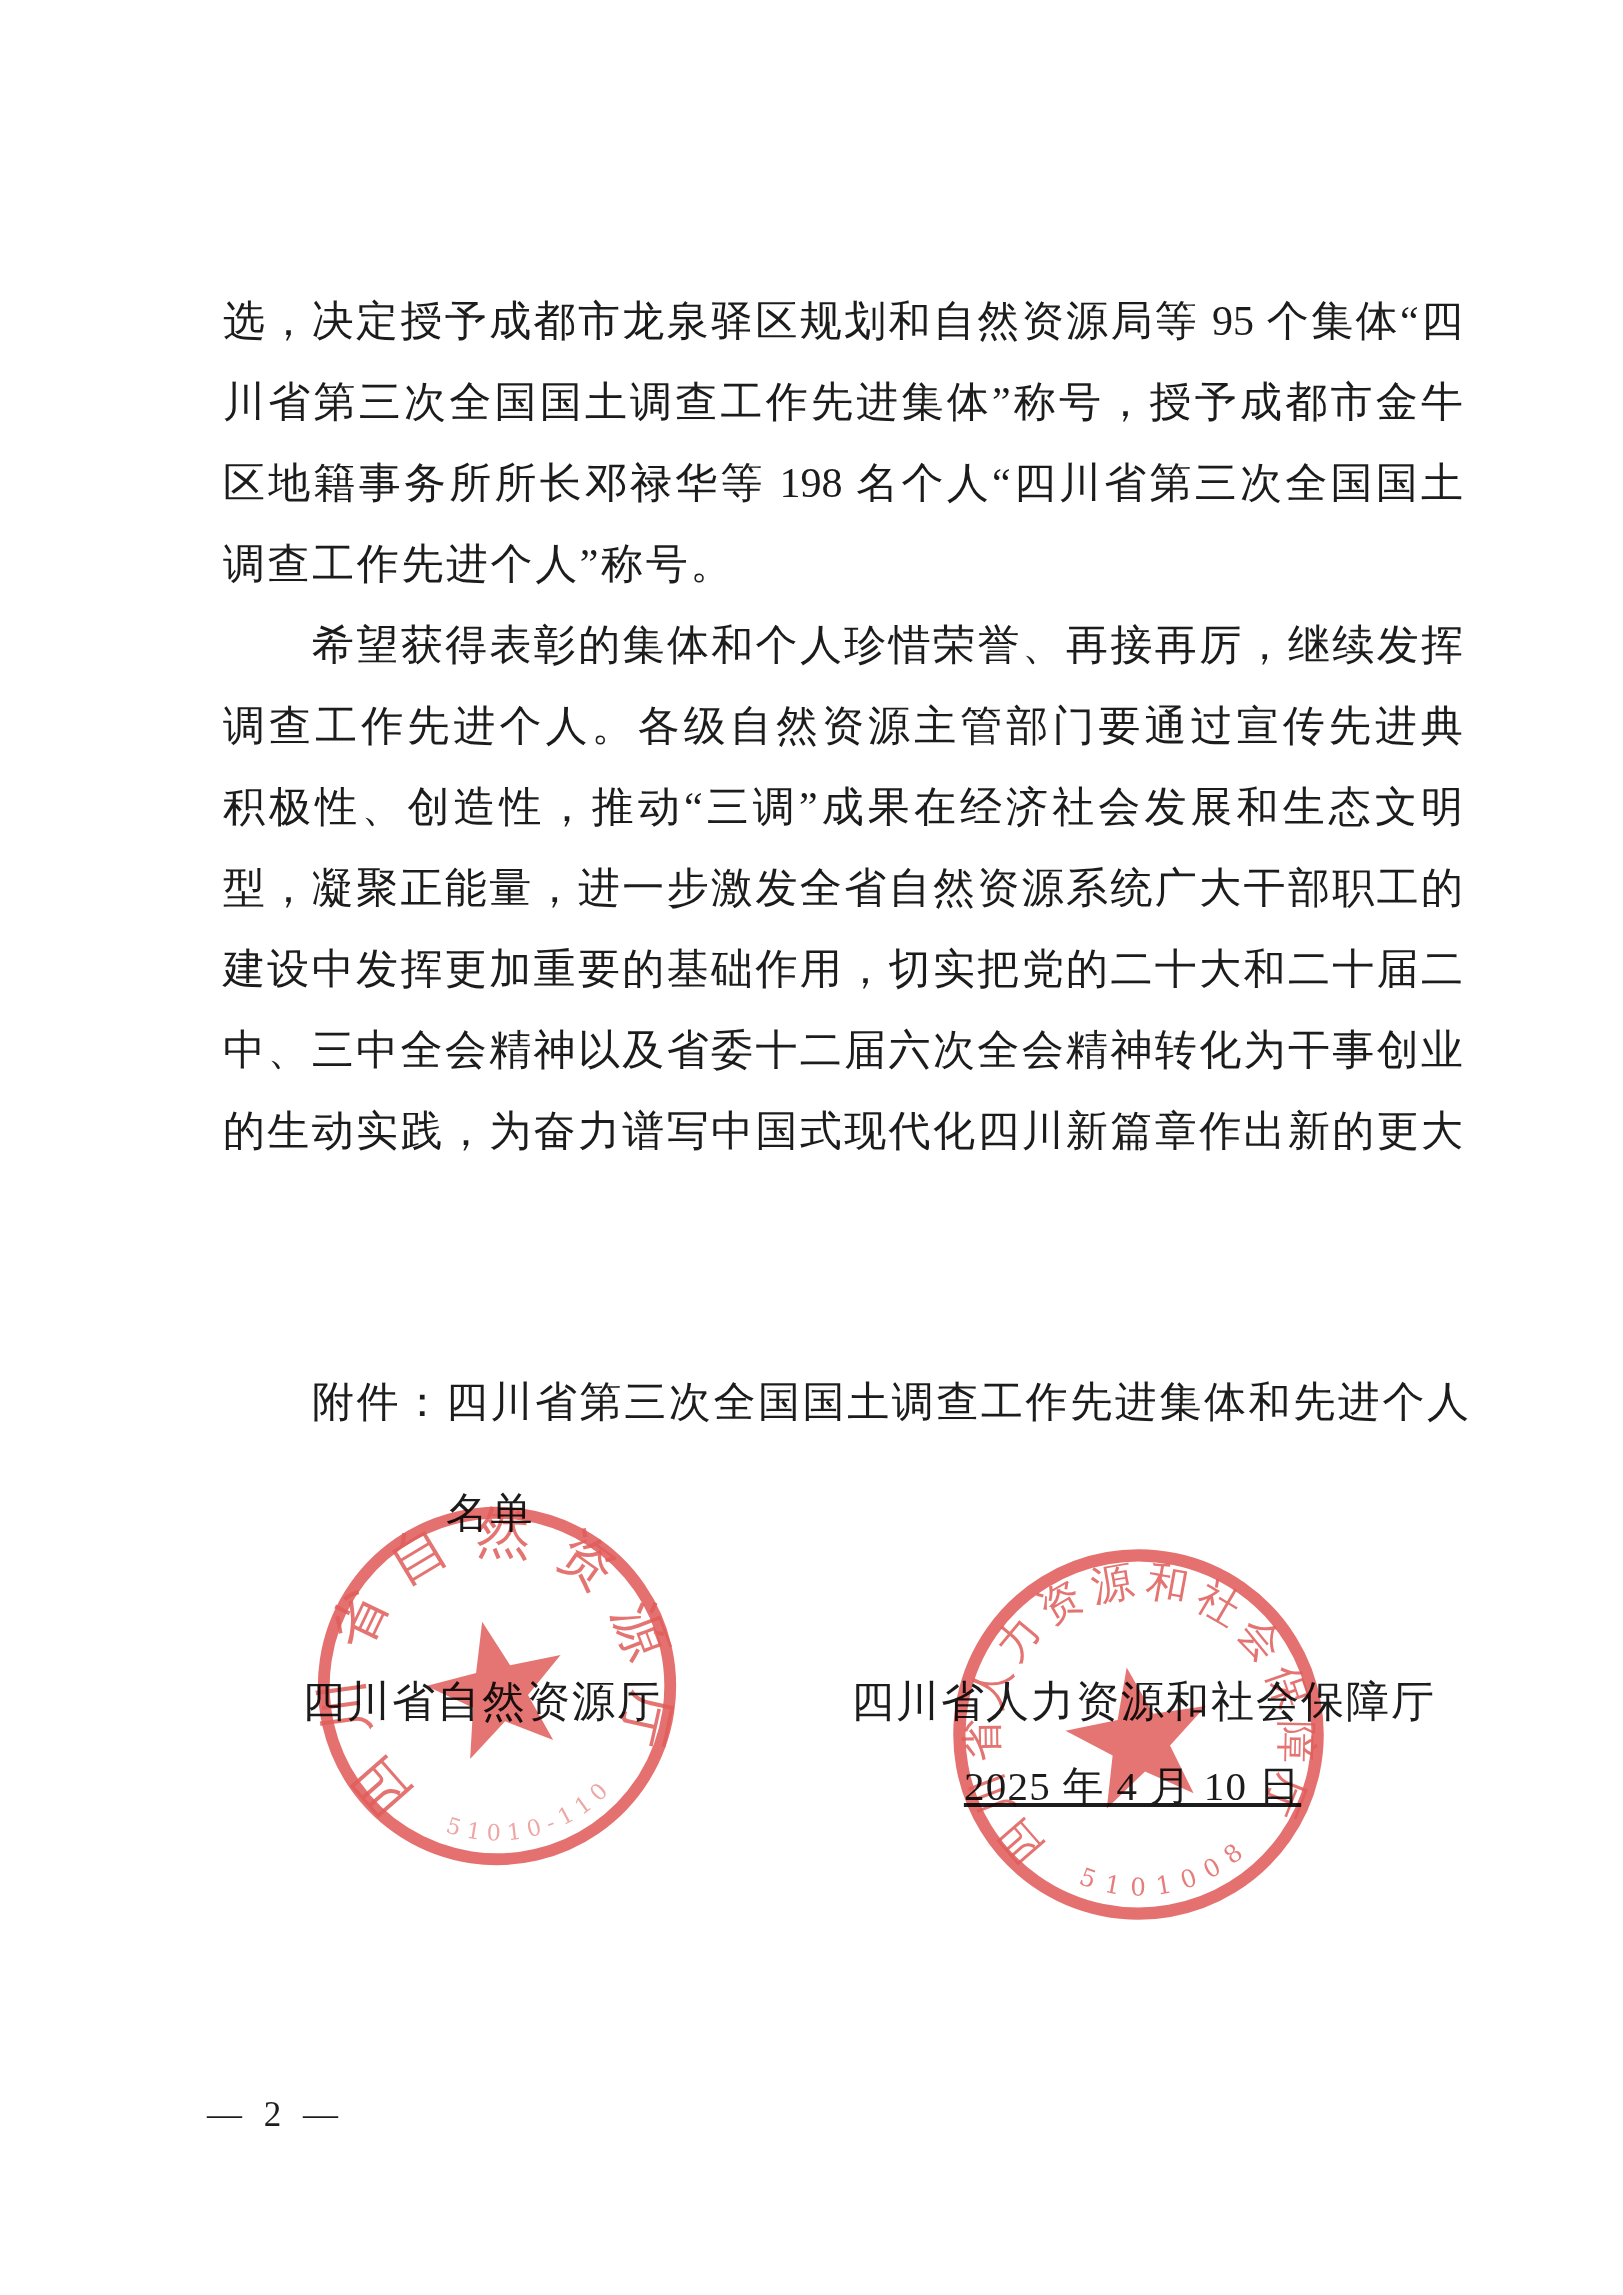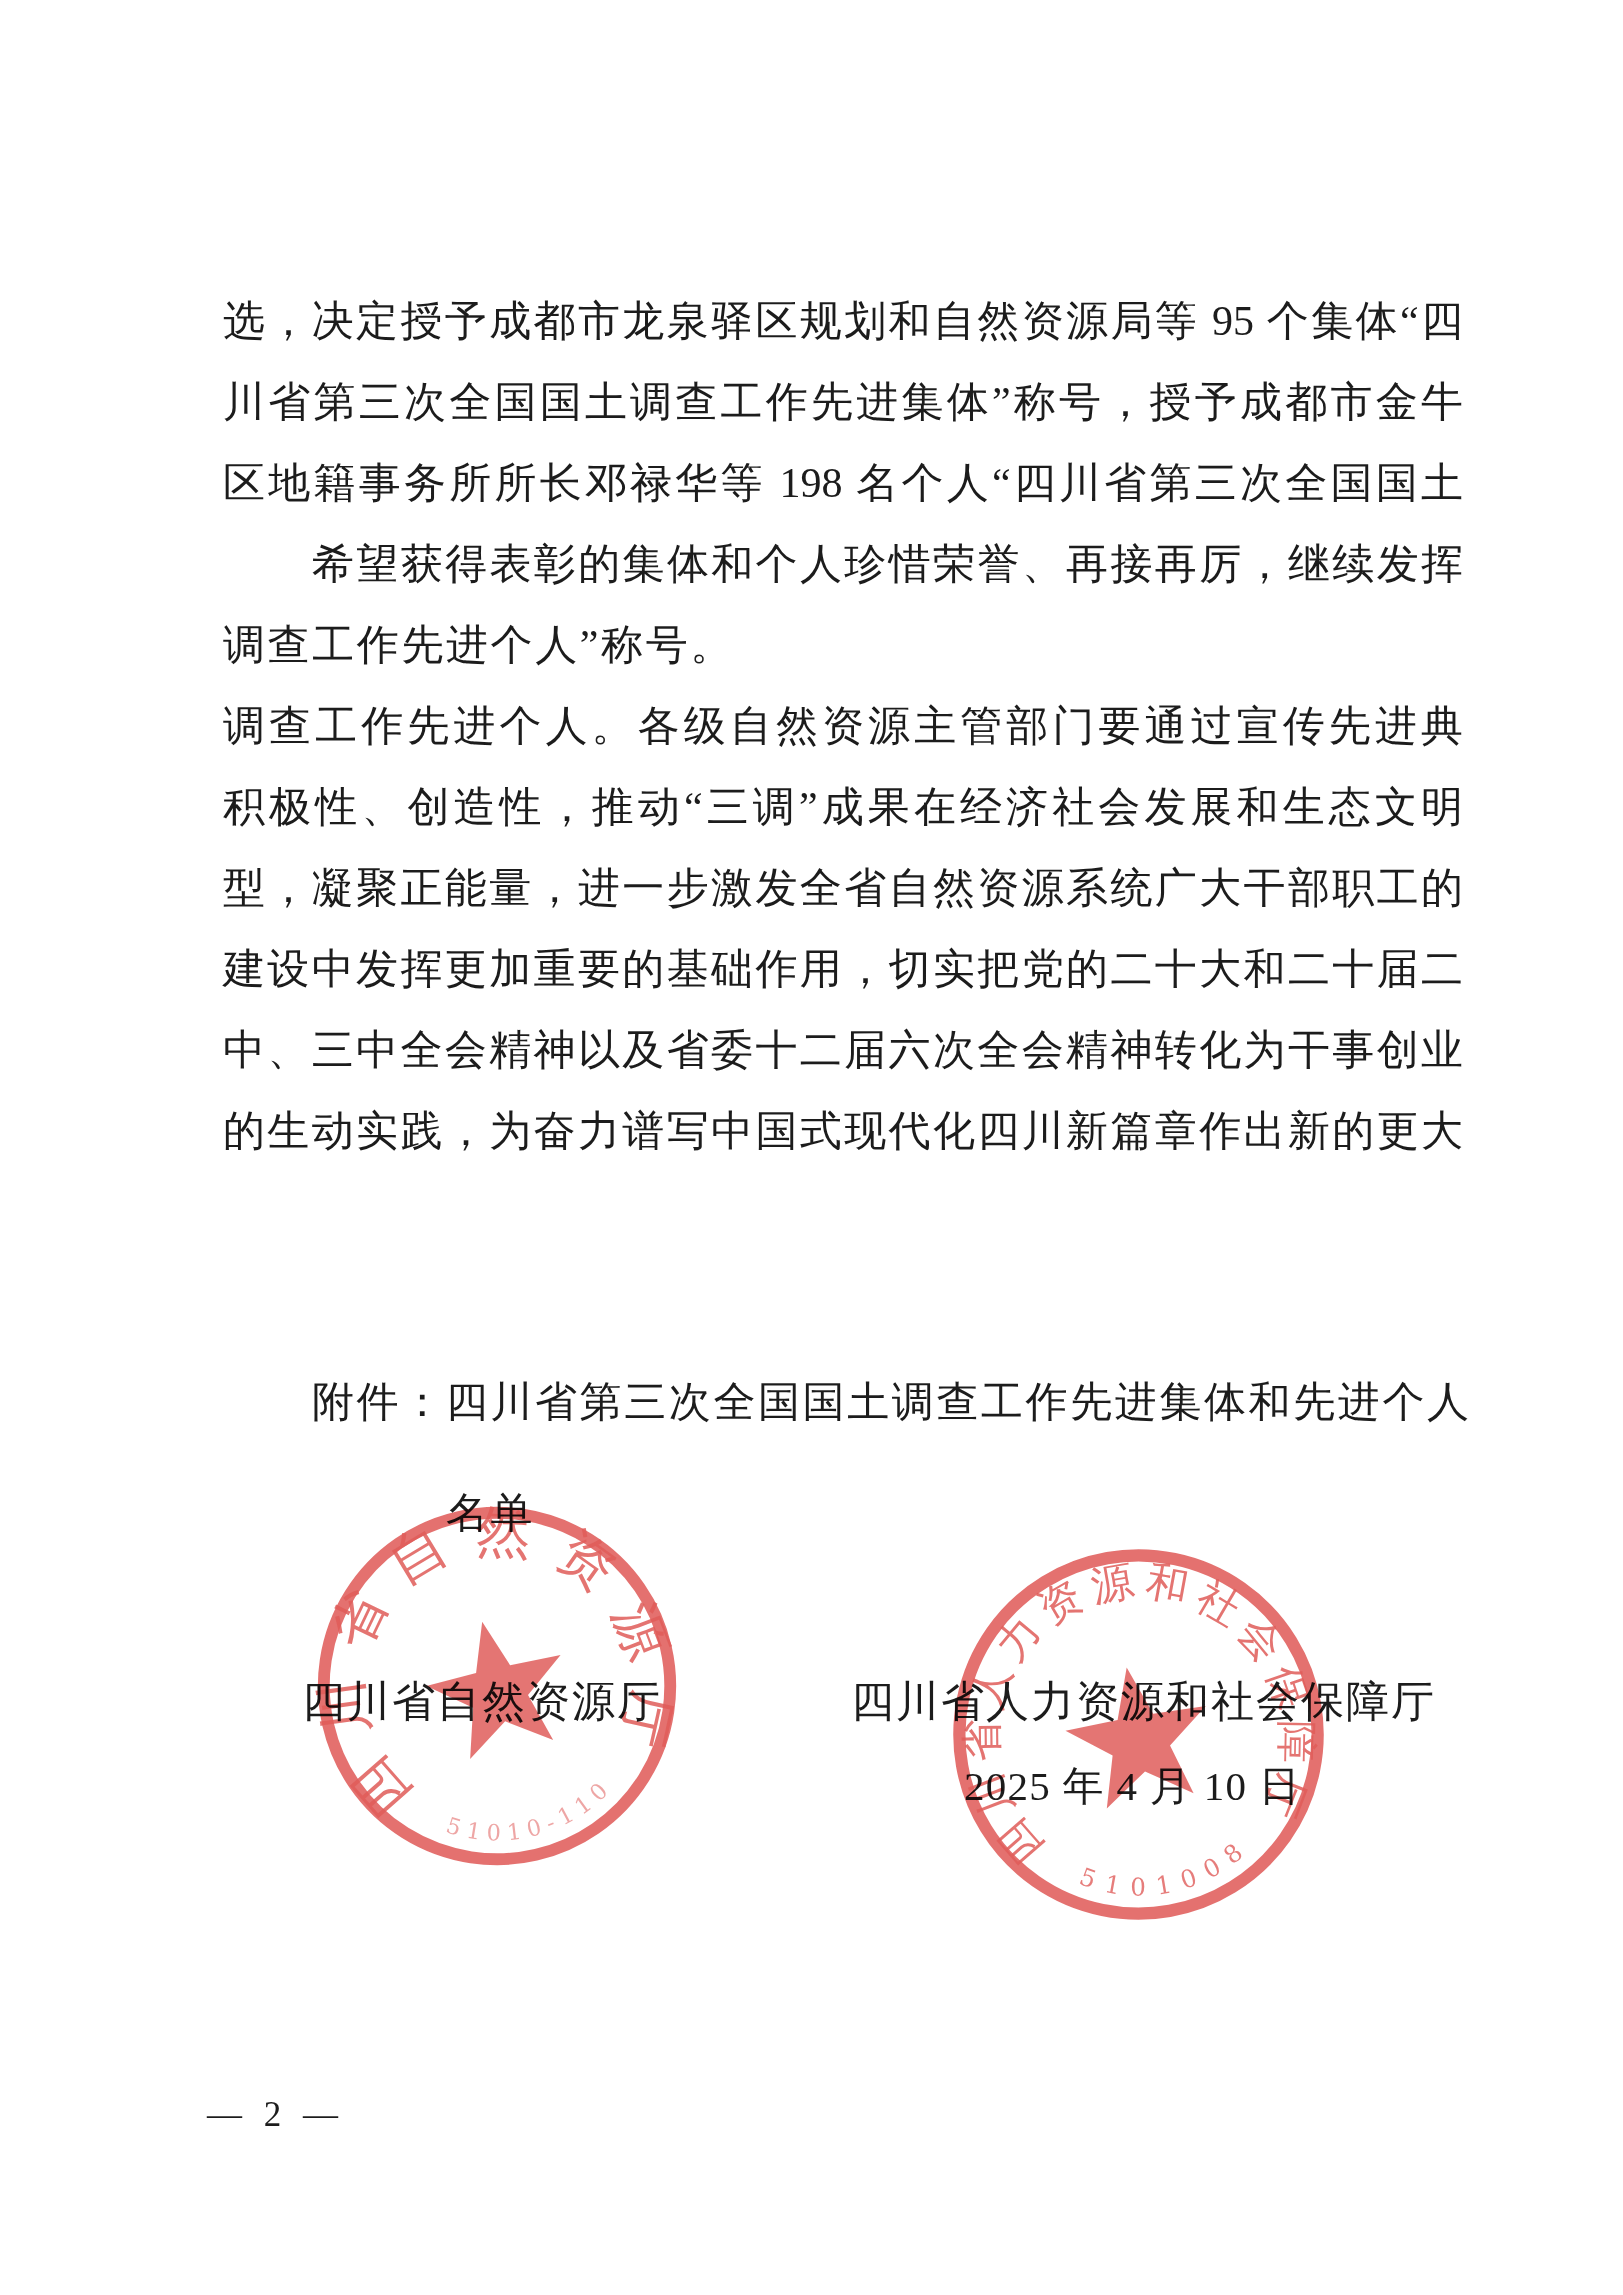--- a/index.html
+++ b/index.html
@@ -33,21 +33,21 @@
   .attachment .att-line1{ text-indent:89px; }
   .attachment .att-line2{ margin-left:223px; }
   .signature{
     position:absolute;top:1673px;
     font-size:43px;letter-spacing:2px;white-space:nowrap;
   }
   .signature.left{ left:302px; }
   .signature.right{ left:851px; }
   .doc-date{
     position:absolute;left:851px;top:1759px;width:563px;
-    font-size:41px;text-align:center;letter-spacing:1.3px;white-space:nowrap;
+    font-size:41px;text-align:center;letter-spacing:1.3px;white-space:nowrap;text-decoration:underline;
   }
   .page-number{
     position:absolute;left:207px;top:2095px;
     font-size:35px;letter-spacing:6.5px;white-space:nowrap;
   }
   .seal{
     position:absolute;
     mix-blend-mode:multiply;
     opacity:0.92;
   }
@@ -57,22 +57,22 @@
 </style>
 </head>
 <body>
 
 <div class="page">
 
   <div class="body-text">
     <div class="line">选，决定授予成都市龙泉驿区规划和自然资源局等 95 个集体“四</div>
     <div class="line">川省第三次全国国土调查工作先进集体”称号，授予成都市金牛</div>
     <div class="line">区地籍事务所所长邓禄华等 198 名个人“四川省第三次全国国土</div>
+    <div class="line end">调查工作先进个人”称号。</div>
     <div class="line indent">希望获得表彰的集体和个人珍惜荣誉、再接再厉，继续发挥</div>
-    <div class="line end">调查工作先进个人”称号。</div>
     <div class="line">调查工作先进个人。各级自然资源主管部门要通过宣传先进典</div>
     <div class="line">积极性、创造性，推动“三调”成果在经济社会发展和生态文明</div>
     <div class="line">型，凝聚正能量，进一步激发全省自然资源系统广大干部职工的</div>
     <div class="line">建设中发挥更加重要的基础作用，切实把党的二十大和二十届二</div>
     <div class="line">中、三中全会精神以及省委十二届六次全会精神转化为干事创业</div>
     <div class="line">的生动实践，为奋力谱写中国式现代化四川新篇章作出新的更大</div>
   </div>
 
   <div class="attachment">
     <div class="att-line1">附件：四川省第三次全国国土调查工作先进集体和先进个人</div>

